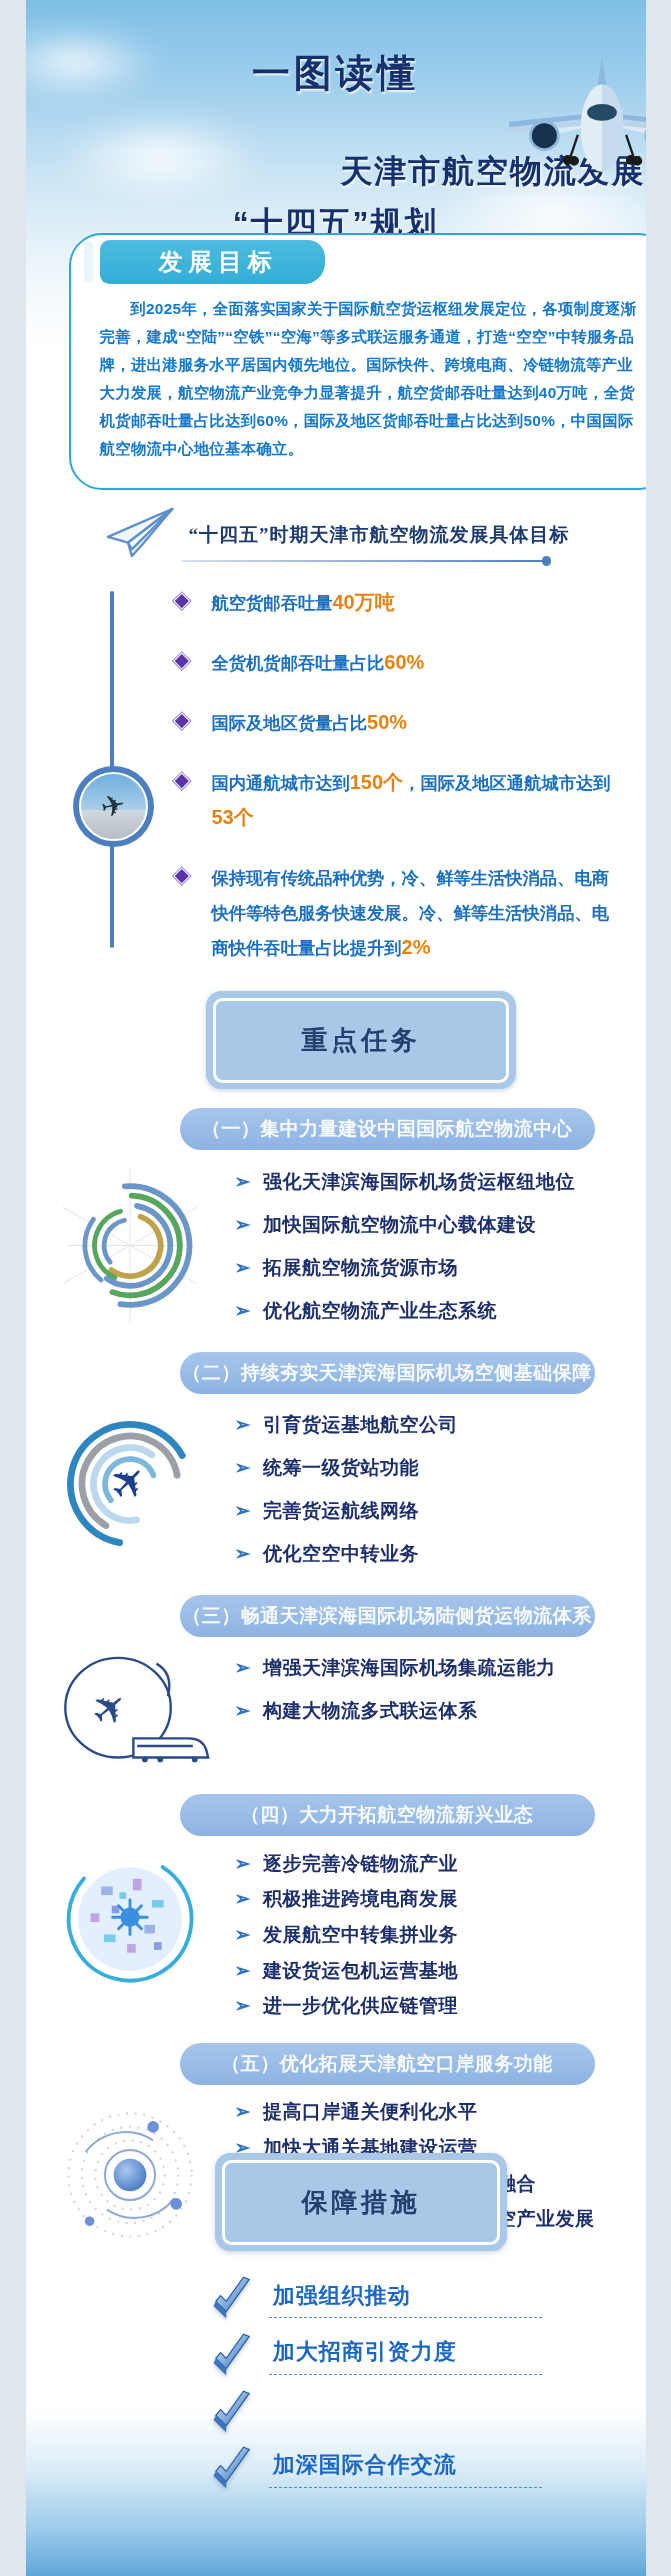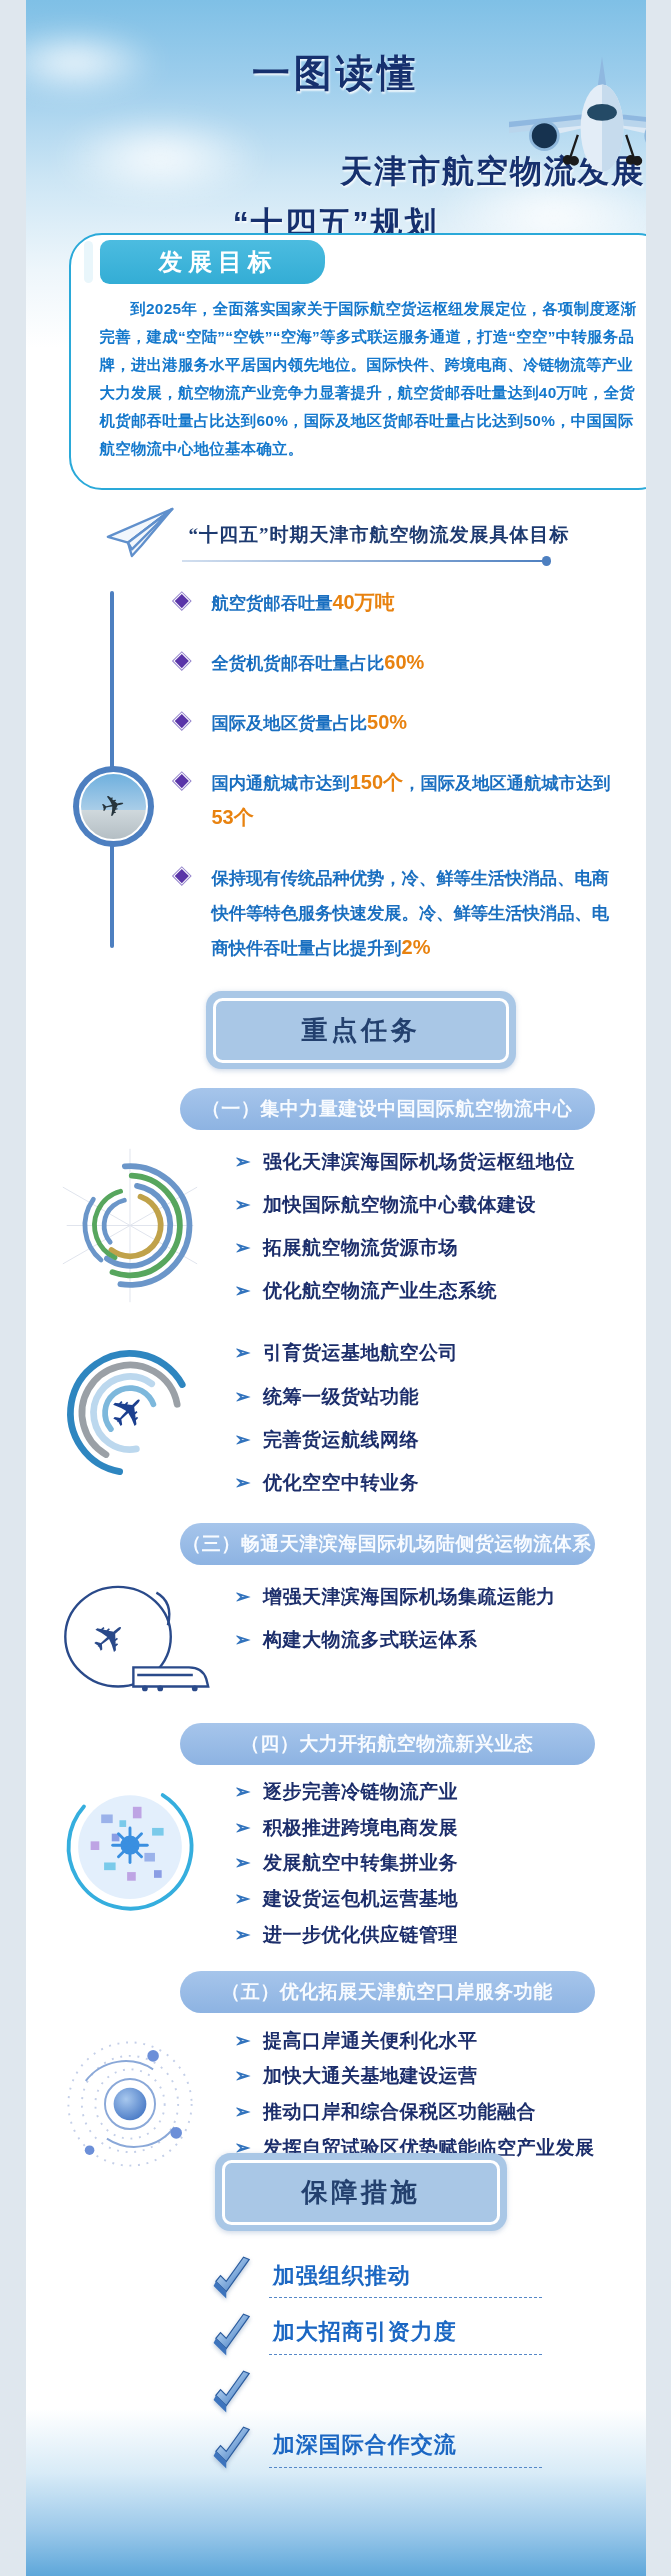--- a/index.html
+++ b/index.html
@@ -30,21 +30,21 @@
   .photo-inner{width:69px;height:69px;border-radius:50%;border:2.9px solid #fff;box-sizing:border-box;background:linear-gradient(180deg,#6fb0de 0%,#a9cde8 55%,#cfd8dc 56%,#b4bec4 100%);display:flex;align-items:center;justify-content:center;overflow:hidden;}
   .photo-inner span{font-size:29px;color:#26343c;transform:rotate(-12deg);line-height:1;}
   .sg-list{position:absolute;left:150px;top:586px;width:449px;margin:0;padding:0;list-style:none;}
   .sg-item{position:relative;padding-left:36px;font-family:"Liberation Serif",serif;font-weight:bold;color:#1a6fc0;font-size:17.3px;line-height:35px;margin-bottom:25px;}
   .sg-item .diamond{position:absolute;left:1.9px;top:9.6px;width:9.6px;height:9.6px;background:#5a35a8;outline:1.9px solid #9484cc;outline-offset:1.9px;transform:rotate(45deg);}
   .seg-num{font-family:"Liberation Sans",sans-serif;color:#e8820f;font-size:20px;font-weight:bold;line-height:1;letter-spacing:0;}
 
   
   .tasks{position:absolute;left:0;top:991px;width:671px;}
   .big-btn{margin:0 auto;width:296px;background:#a9c7e6;border-radius:15.4px;padding:6.7px;box-shadow:0 1.9px 4.8px rgba(120,150,190,.35);}
-  .big-btn-inner{border:3.8px solid #fff;border-radius:9.6px;text-align:center;font-size:26px;font-weight:bold;color:#23406e;padding:12px 0;letter-spacing:3.8px;}
+  .big-btn-inner{border:3.8px solid #fff;border-radius:9.6px;text-align:center;font-size:26px;font-weight:bold;color:#23406e;padding:22px 0;letter-spacing:3.8px;}
   .section{margin-top:19px;}
   .sec-bar{margin-left:154px;width:415px;height:42px;box-sizing:border-box;background:linear-gradient(180deg,#a6c5eb,#8db3e2);border-radius:21px;color:#f8fbff;font-size:19px;font-weight:bold;text-align:center;line-height:42px;letter-spacing:0.5px;}
   .sec-body{display:flex;margin-top:9.6px;}
   .sec-icon{flex:0 0 209px;display:flex;justify-content:center;align-items:flex-start;padding-top:3.8px;}
   .sec-items{flex:1;padding-right:7.7px;}
   .sec-item{display:flex;align-items:flex-start;padding:8.6px 0;}
   .section.dense .sec-item{padding:4.8px 0;}
   .arrow{color:#3273bd;font-size:19px;line-height:26px;margin-right:12.5px;font-weight:bold;}
   .item-text{font-size:19px;font-weight:bold;color:#1c2e6b;line-height:26px;letter-spacing:0.5px;}
 
@@ -175,20 +175,21 @@
 
   <div class="sec-item">
     <span class="arrow">➢</span>
     <span class="item-text">优化航空物流产业生态系统</span>
   </div>
 </div>
     </div>
   </div>
 
   <div class="section">
+    <div class="sec-bar">（二）持续夯实天津滨海国际机场空侧基础保障</div>
     <div class="sec-body">
       <div class="sec-icon">
   <svg width="144" height="154" viewBox="0 0 150 160">
     <g fill="none" stroke-linecap="round">
       <circle cx="75" cy="80" r="62" stroke="#2e86c0" stroke-width="7" stroke-dasharray="250 400" transform="rotate(100 75 80)"></circle>
       <circle cx="75" cy="80" r="50" stroke="#9aa0a6" stroke-width="7" stroke-dasharray="200 400" transform="rotate(120 75 80)"></circle>
       <circle cx="75" cy="80" r="38" stroke="#bcd8ee" stroke-width="7" stroke-dasharray="150 400" transform="rotate(80 75 80)"></circle>
       <circle cx="75" cy="80" r="26" stroke="#7db8dc" stroke-width="6" stroke-dasharray="90 400" transform="rotate(140 75 80)"></circle>
     </g>
     <text x="75" y="94" font-size="46" text-anchor="middle" fill="#1b3f8f" transform="rotate(-45 75 80)">✈</text>

